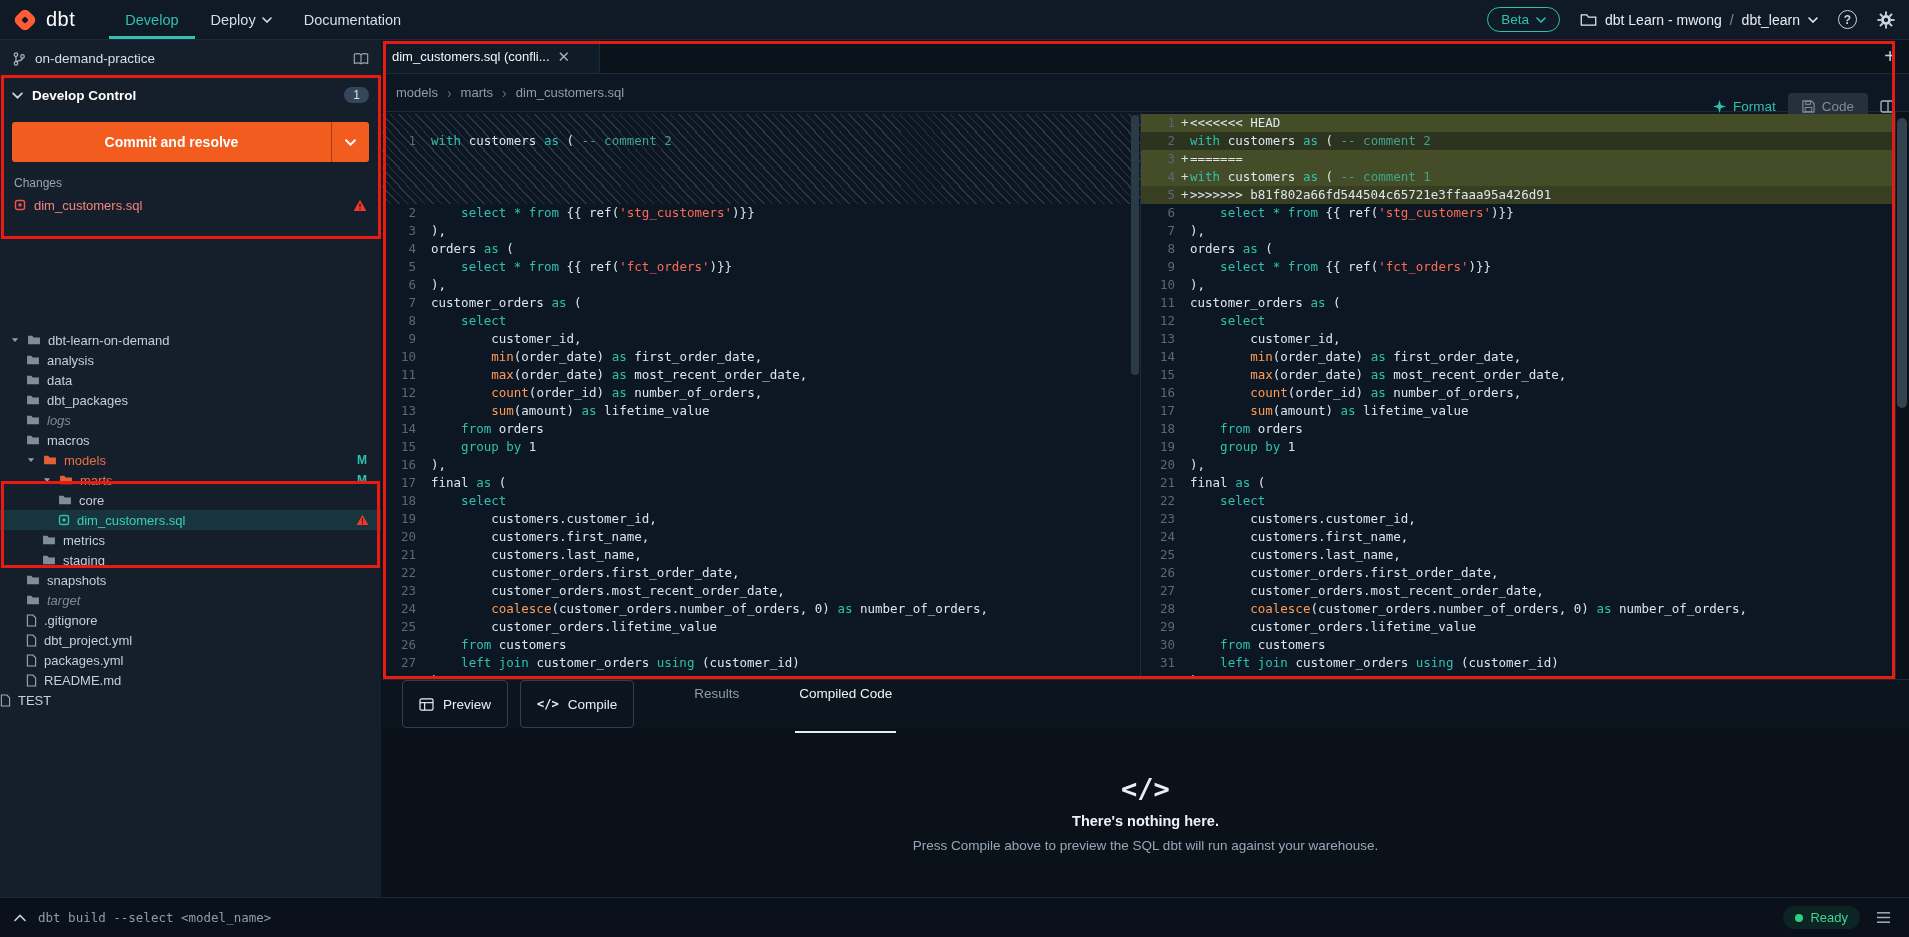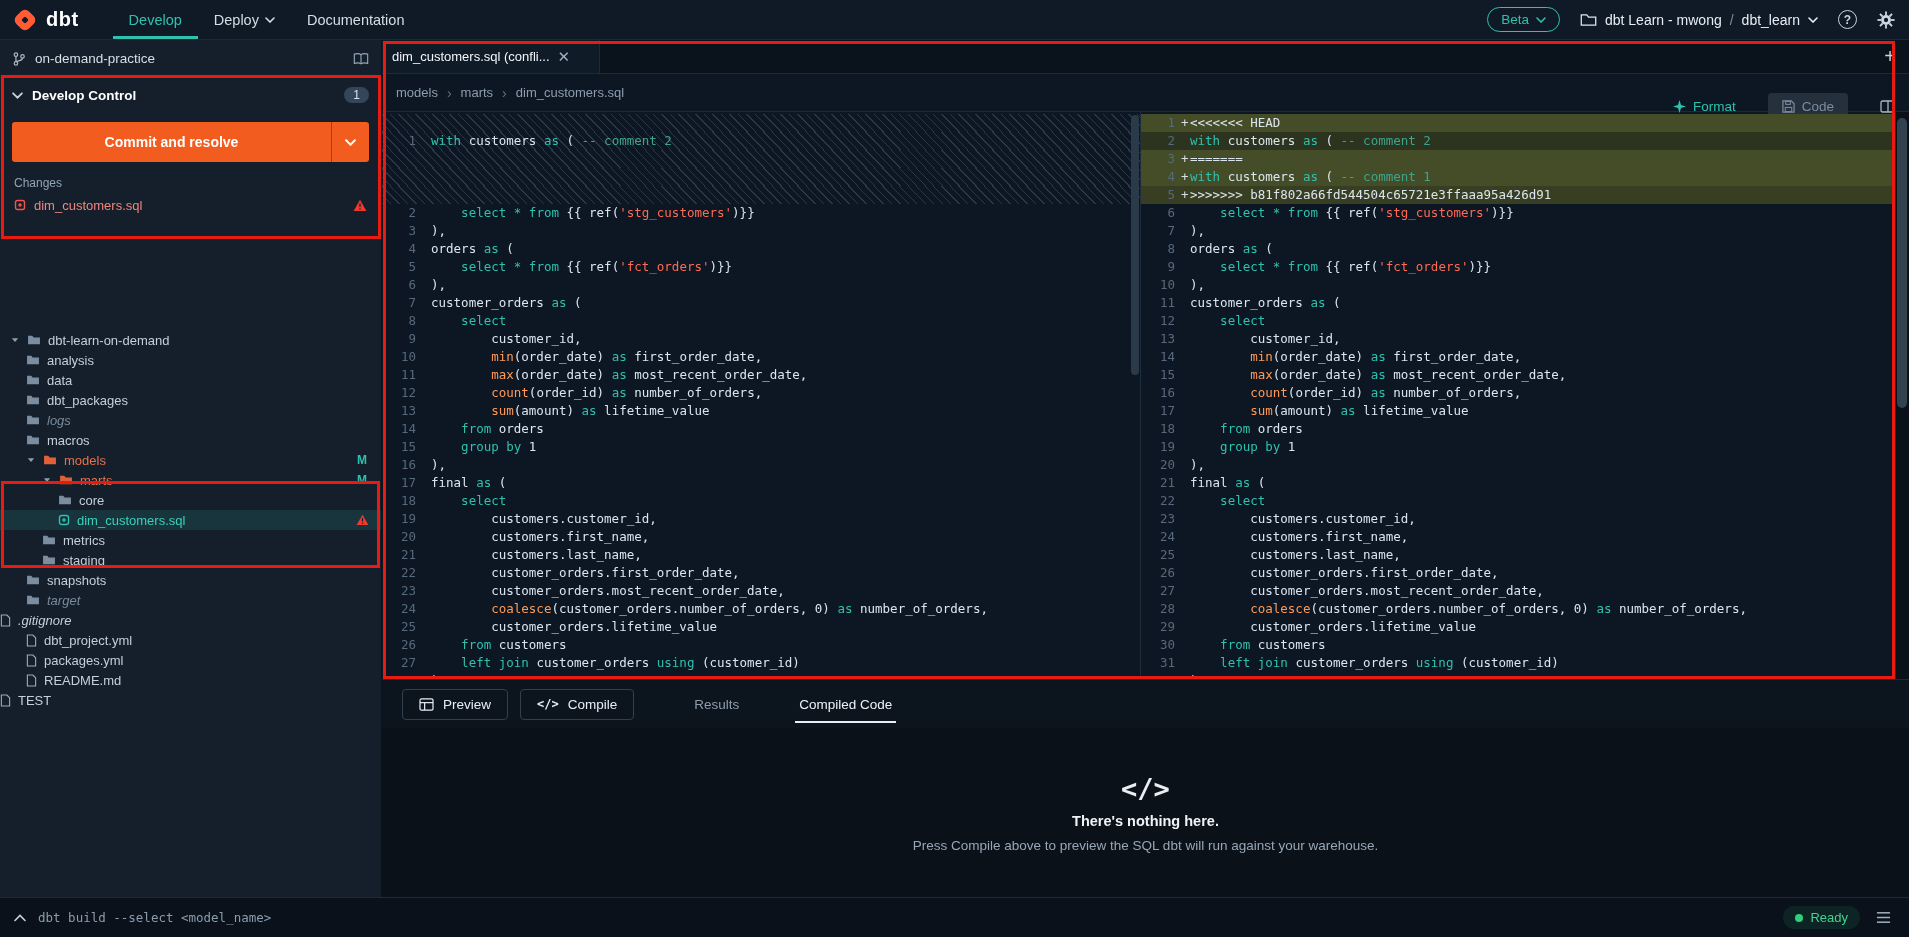--- a/index.html
+++ b/index.html
@@ -8,21 +8,21 @@
     background:#0c1520;
     color:#e6edf3;
     font-family:"Liberation Sans", sans-serif;
     font-size:14px;
   }
   .page { position:relative; width:1909px; height:937px; display:flex; flex-direction:column; }
 
   
   .topnav { height:40px; background:#0f1a26; display:flex; align-items:stretch; padding:0 14px 0 12px; border-bottom:1px solid #1b2836; flex:none; }
   .logo { display:flex; align-items:center; gap:8px; margin-right:34px; }
-  .logo-text { font-size:20px; font-weight:bold; color:#ffffff; letter-spacing:0.5px;text-align:center; }
+  .logo-text { font-size:20px; font-weight:normal; color:#ffffff; letter-spacing:0.5px;text-align:center; }
   .nav-item { display:flex; align-items:center; gap:6px; padding:0 16px; font-size:14.5px; color:#d5dde5; cursor:pointer; }
   .nav-item.active { color:#2fc0ae; box-shadow:inset 0 -3px 0 #2fc0ae; }
   .nav-right { margin-left:auto; display:flex; align-items:center; gap:20px; }
   .beta-pill { display:flex; align-items:center; gap:7px; border:1px solid #2fc0ae; color:#2fc0ae; border-radius:15px; padding:4px 13px; font-size:13.5px; cursor:pointer;justify-content:space-between; }
   .repo { display:flex; align-items:center; gap:8px; font-size:14px; color:#e6edf3; cursor:pointer; }
   .repo .sep { color:#7b8da0; }
   .help-circle { width:19px; height:19px; border-radius:50%; border:1.6px solid #c9d4df; color:#c9d4df; display:flex; align-items:center; justify-content:center; font-size:12px; font-weight:bold; cursor:pointer; }
   .chev { flex:none; }
 
   
@@ -59,21 +59,21 @@
   
   .main { flex:1; min-width:0; display:flex; flex-direction:column; background:#0d1723; }
   .tabbar { height:34px; flex:none; background:#0a121c; border-bottom:1px solid #1d2a38; display:flex; align-items:stretch; }
   .tab { width:218px; background:#101b28; border-right:1px solid #1d2a38; display:flex; align-items:center; gap:8px; padding:0 10px; cursor:pointer; }
   .tab-title { font-size:13px; color:#f2f6fa; white-space:nowrap; overflow:hidden; text-overflow:ellipsis; }
   .tab-close { color:#9fb0c0; font-size:15px; flex:none; cursor:pointer; }
   .tab-plus { margin-left:auto; width:38px; display:flex; align-items:center; justify-content:center; font-size:20px; color:#c6d2dd; cursor:pointer; }
   .toolbar { height:38px; flex:none; border-bottom:1px solid #1d2a38; display:flex; align-items:center; padding:0 14px; }
   .breadcrumb { display:flex; align-items:center; font-size:13px; color:#8c9dae; }
   .breadcrumb .bsep { color:#5f7184; margin:0 9px; font-size:14px; }
-  .toolbar-right { margin-left:auto; display:flex; align-items:center; gap:32px;margin-top:28px; }
+  .toolbar-right { margin-left:auto; display:flex; align-items:center; gap:12px;margin-top:28px; }
   .format-btn { display:flex; align-items:center; gap:7px; color:#2fc0ae; font-size:13.5px; cursor:pointer; }
   .save-btn { display:flex; align-items:center; gap:7px; background:#26303d; color:#7b8da0; font-size:13.5px; border-radius:4px; padding:6px 14px; cursor:default; }
   .split-icon { display:flex; cursor:pointer; }
 
   
   .editor { flex:1; min-height:0; position:relative; display:flex; font-family:"DejaVu Sans Mono", monospace; font-size:12.5px; line-height:18px; }
   .pane { overflow:hidden; padding-top:2px; position:relative; }
   .pane-left { width:759px; flex:none; border-right:1px solid #1f2c3a; }
   .pane-right { flex:1; }
   .code-row { display:flex; height:18px; white-space:pre; }
@@ -87,21 +87,21 @@
   .hatch { background-image:repeating-linear-gradient(45deg, rgba(150,168,186,0.22) 0px, rgba(150,168,186,0.22) 1px, transparent 1px, transparent 6px); }
   .bg-conflict { background:#454d28; }
   .bg-conflict-soft { background:#2c331f; }
   .bg-conflict-end { background:#383e22; }
   .pane-scrollbar { position:absolute; top:3px; right:1px; width:8px; height:260px; background:#2b3a48; border-radius:4px; }
   .editor-scrollbar { position:absolute; right:0; top:0; bottom:0; width:14px; background:#0a1118; border-left:1px solid #1d2a38; }
   .editor-scrollbar .thumb { position:absolute; top:6px; right:2px; width:10px; height:290px; background:#33424f; border-radius:5px; }
 
   
   .bottom-panel { height:218px; flex:none; border-top:1px solid #1d2a38; background:#0c141e; display:flex; flex-direction:column; }
-  .panel-actions { height:48px; flex:none; display:flex; align-items:center; padding:0 20px; gap:12px; }
+  .panel-actions { height:48px; flex:none; display:flex; padding:0 20px; gap:12px; }
   .panel-btn { display:flex; align-items:center; gap:9px; padding:7px 16px; border:1px solid #31404f; border-radius:4px; color:#e9eef4; font-size:13.5px; cursor:pointer; background:transparent; }
   .code-glyph { font-family:"DejaVu Sans Mono", monospace; font-weight:bold; font-size:12px; color:#e9eef4; }
   .panel-tab { font-size:13.5px; color:#8c9dae; padding:6px 4px; position:relative; cursor:pointer; }
   .panel-tab.first { margin-left:44px; }
   .panel-tab + .panel-tab { margin-left:40px; }
   .panel-tab.active { color:#eef3f8; }
   .panel-tab.active::after { content:""; position:absolute; left:0; right:0; bottom:-5px; height:2px; background:#e8eef4; }
   .empty-state { flex:1; display:flex; flex-direction:column; align-items:center; justify-content:center; gap:9px; background:#0a1119; }
   .empty-icon { font-family:"DejaVu Sans Mono", monospace; font-size:27px; font-weight:bold; color:#e9eef4; }
   .empty-title { font-size:14.5px; font-weight:bold; color:#eef3f8; }
@@ -373,21 +373,21 @@
             <span class="tree-label">snapshots</span>
           </div>
           <div class="tree-row dim" style="padding-left: 26px;">
             <span class="tree-icon">
               <svg width="14" height="12" viewBox="0 0 20 17">
                 <path d="M1.5 2.5h6l2 2.5h9v9.5h-17z" fill="#7c8da0"></path>
               </svg>
             </span>
             <span class="tree-label">target</span>
           </div>
-          <div class="tree-row" style=" font-style: italic;">
+          <div class="tree-row" style="padding-left: 26px;">
             <span class="tree-icon">
               <svg width="11" height="13" viewBox="0 0 12 14">
                 <path d="M1.5 1h6l3 3v9h-9z" fill="none" stroke="#9aabbc" stroke-width="1.2"></path>
               </svg>
             </span>
             <span class="tree-label">.gitignore</span>
           </div>
           <div class="tree-row" style="padding-left: 26px;">
             <span class="tree-icon">
               <svg width="11" height="13" viewBox="0 0 12 14">

